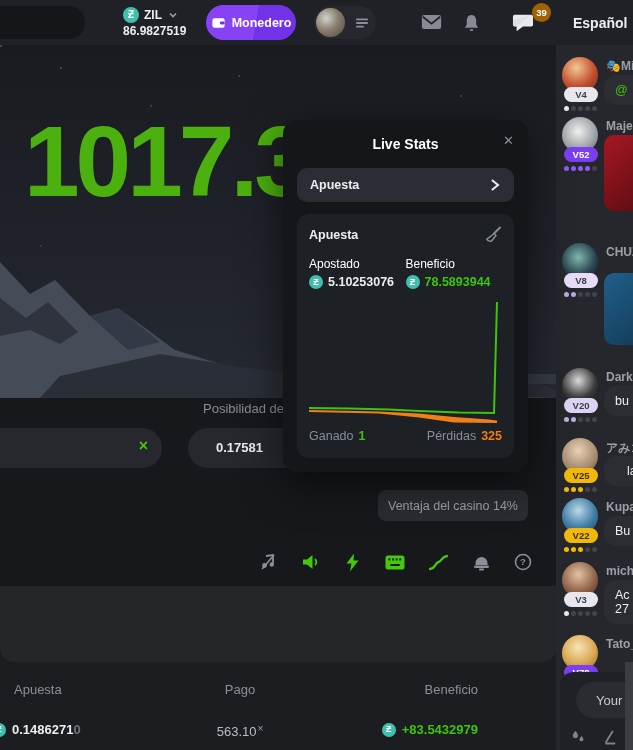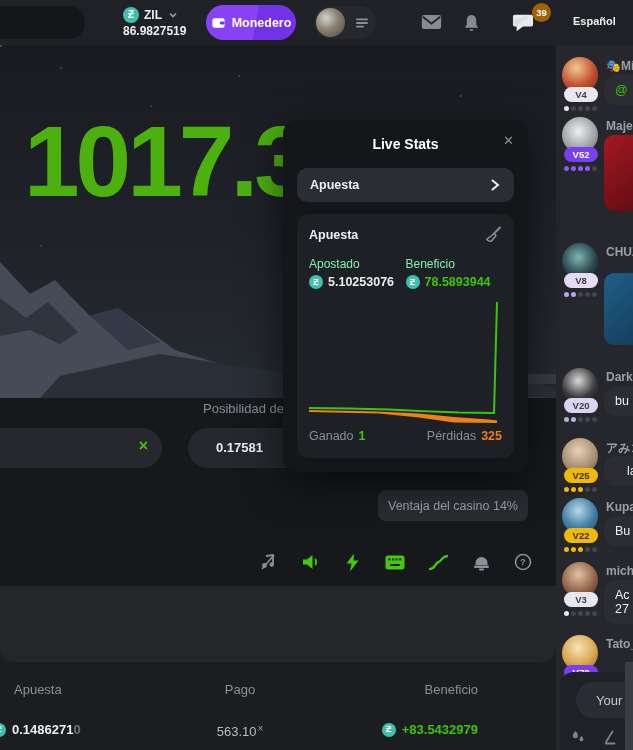--- a/index.html
+++ b/index.html
@@ -20,21 +20,21 @@
         background:linear-gradient(100deg,#8742f5 0 55%,#7233e8 55% 100%);
         display:flex;align-items:center;justify-content:center;gap:6px;
         color:#fff;font-size:12.5px;font-weight:700;}
   .avatar-pill{left:314px;top:6px;width:62px;height:33px;border-radius:17px;background:#26282d;
         display:flex;align-items:center;padding:0 8px 0 2px;box-sizing:border-box;justify-content:space-between;}
   .avatar{width:29px;height:29px;border-radius:50%;
         background:radial-gradient(circle at 35% 35%,#cfd4cf,#8b7f6e 45%,#4d4a43);}
   .icon-btn{width:24px;height:24px;display:flex;align-items:center;justify-content:center;}
   .badge-39{left:532px;top:3px;width:19px;height:19px;border-radius:50%;background:#a16207;
         color:#fff;font-size:9.5px;font-weight:700;display:flex;align-items:center;justify-content:center;z-index:2;}
-  .lang{left:573px;top:15px;font-size:11px;font-weight:700;color:#eceef0;}
+  .lang{left:573px;top:15px;font-size:14px;font-weight:700;color:#eceef0;}
 
   
   .game-area{left:0;top:45px;width:556px;height:353px;overflow:hidden;
         background:linear-gradient(180deg,#191b20 0%,#20232a 60%,#262a31 100%);}
   .stars{left:0;top:0;width:2px;height:2px;border-radius:50%;background:rgba(255,255,255,.25);
         box-shadow:60px 22px rgba(255,255,255,.22),150px 60px rgba(255,255,255,.18),
         238px 30px rgba(255,255,255,.2),330px 90px rgba(255,255,255,.15),90px 120px rgba(255,255,255,.18),
         205px 140px rgba(255,255,255,.14),40px 200px rgba(255,255,255,.16),460px 50px rgba(255,255,255,.2),
         520px 140px rgba(255,255,255,.15),380px 180px rgba(255,255,255,.12);}
   .multiplier{left:24px;top:66px;font-size:100px;font-weight:700;letter-spacing:-4px;color:#4cb00f;line-height:1;}
@@ -66,21 +66,21 @@
         z-index:40;box-shadow:0 12px 40px rgba(0,0,0,.55);}
   .modal-title{left:0;top:16px;width:100%;text-align:center;font-size:14px;font-weight:700;color:#fff;}
   .modal-close{right:14px;top:13px;color:#8a8f98;font-size:13px;}
   .stats-dropdown{left:14px;top:48px;width:217px;height:34px;border-radius:10px;background:#2a2d33;
         box-sizing:border-box;display:flex;align-items:center;justify-content:space-between;padding:0 13px;}
   .stats-dropdown span{font-size:12.5px;font-weight:700;color:#eceef0;}
   .stats-card{left:14px;top:94px;width:217px;height:244px;border-radius:12px;background:#1d2025;
         box-sizing:border-box;padding:12px;}
   .card-title-row{display:flex;justify-content:space-between;align-items:center;}
   .card-title{font-size:12.5px;font-weight:700;color:#eceef0;}
-  .stat-label{font-size:12px;color:#86efac;}
+  .stat-label{font-size:12px;color:#ffffff;}
   .stat-value{display:flex;align-items:center;gap:5px;font-size:12.5px;font-weight:700;margin-top:4px;}
   .cols{display:flex;margin-top:14px;}
   .cols > div{width:50%;}
   .chart-wrap{margin-top:8px;width:193px;height:126px;}
   .stats-footer{display:flex;justify-content:space-between;margin-top:6px;font-size:12.5px;color:#8a8f98;}
   .stats-footer b{margin-left:5px;}
   .wins-n{color:#3fc40d;}
   .loss-n{color:#f08013;}
 
   

